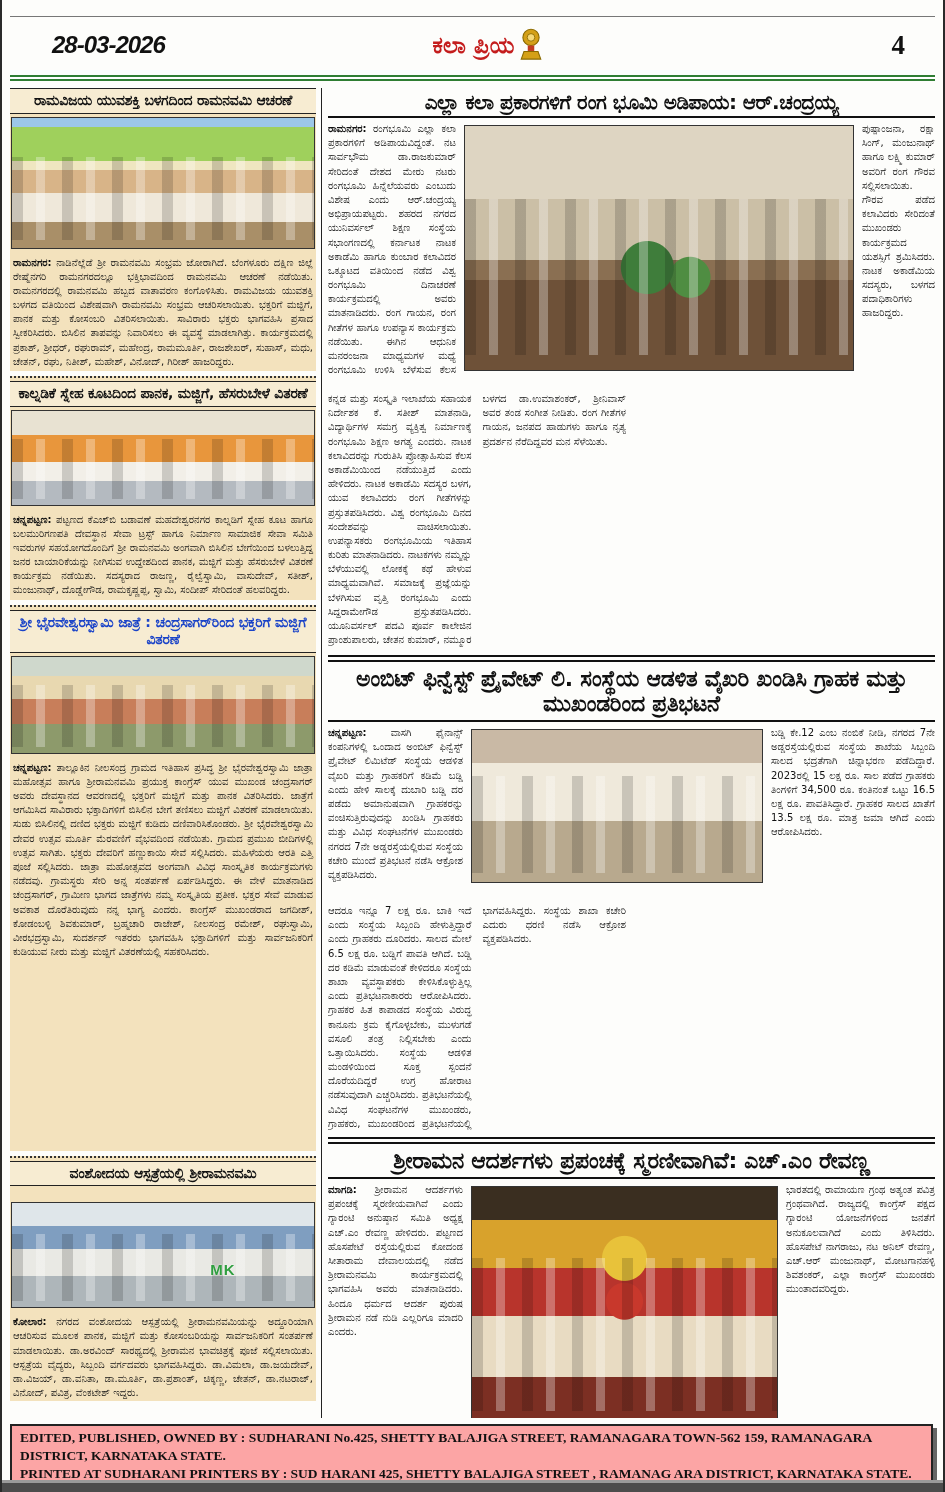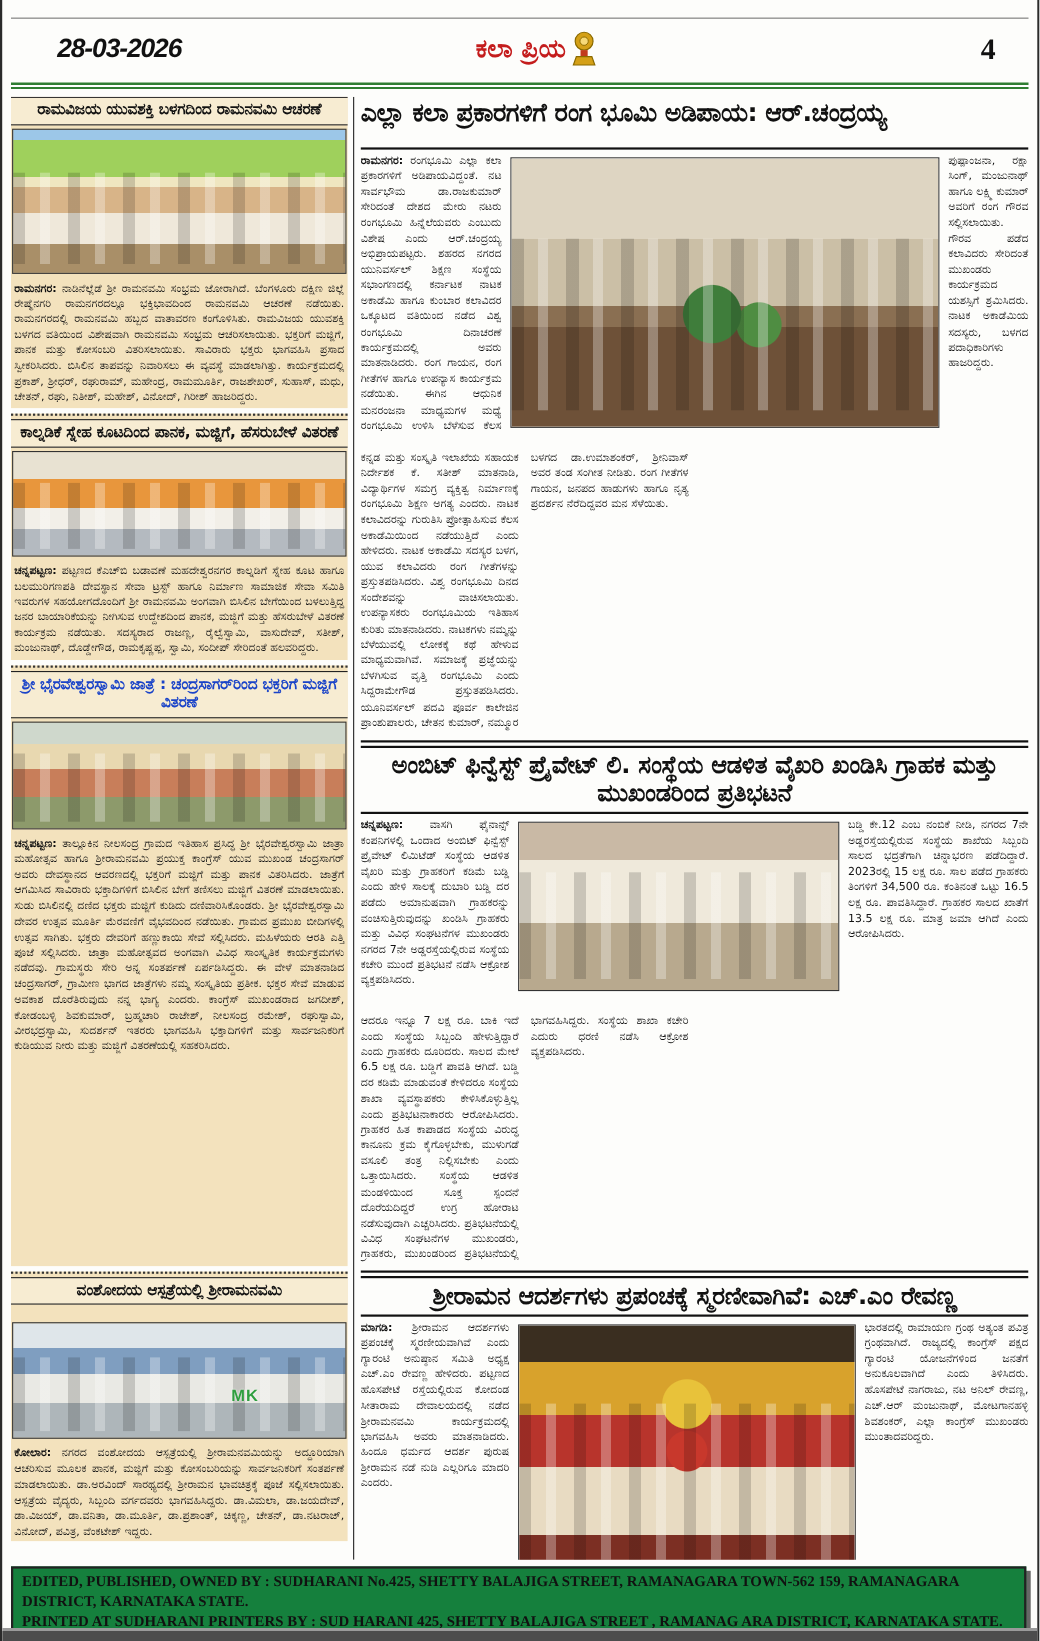--- a/index.html
+++ b/index.html
@@ -41,34 +41,34 @@
      radial-gradient(circle at 58% 62%,#4f8d42 0 20px,transparent 21px),
      linear-gradient(180deg,#ded5c2 0 30%,#cbbfa6 30% 55%,#8a6f52 55% 63%,#6e5138 63%);}
   .p-m2{height:100%;background:linear-gradient(180deg,#c9b9a5 0 22%,#efe9db 22% 60%,#b8a98e 60%);}
   .p-m3{height:100%;background:
      radial-gradient(circle at 50% 30%,#e8c23a 0 22px,transparent 23px),
      radial-gradient(circle at 50% 48%,#c8382c 0 18px,transparent 19px),
      linear-gradient(180deg,#3a2e20 0 14%,#d8a22c 14% 34%,#b8342c 34% 54%,#e8dbc2 54% 80%,#7c2f23 80%);}
   .wm{position:absolute;right:26%;bottom:28%;font:800 15px "Liberation Sans",sans-serif;color:#2f9e3f;
       text-shadow:0 0 2px #fff;letter-spacing:1px;}
   
-  .a1-head{font-weight:800;font-size:23px;text-align:left;letter-spacing:-.5px;line-height:1.2;
-           padding:2px 0 16px 0;border-bottom:2px solid #111;}
+  .a1-head{font-weight:800;font-size:20px;text-align:center;letter-spacing:-.5px;line-height:1.2;
+           padding:2px 0 2px 0;border-bottom:2px solid #111;}
   .a-head2{font-weight:800;font-size:22px;text-align:center;letter-spacing:-.3px;
            border-top:2px solid #111;border-bottom:2px solid #111;padding:4px 0;margin-top:3px;}
   .arow{display:flex;gap:7px;margin-top:4px;overflow:hidden;}
   .acol{font-size:10px;line-height:1.42;text-align:justify;overflow:hidden;}
   .acol b{font-weight:800;}
   .aphoto{flex:0 0 auto;}
   .abody{font-size:10px;line-height:1.42;text-align:justify;overflow:hidden;margin-top:18px;column-gap:11px;}
   .c4{column-count:4;column-fill:auto;}
   .c3{column-count:3;column-fill:auto;}
   .hrule{border-top:2px solid #111;margin:5px 0 2px 0;}
   
-  .footer{margin:6px 10px 0 8px;background:#15803d;border:2px solid #222;box-shadow:4px 4px 0 #666;
+  .footer{margin:6px 10px 0 8px;background:#fca5a5;border:2px solid #222;box-shadow:4px 4px 0 #666;
           padding:3px 8px;font-family:"Liberation Serif",serif;font-weight:700;font-size:13.5px;line-height:1.35;}
   .bottom-strip{position:absolute;left:0;right:0;bottom:0;height:12px;
           background:linear-gradient(180deg,#9a9a9a 0 3px,#4c4c4c 3px);}
 </style>
 </head>
 <body>
 
 <div class="page">
 
   <div class="hdr">

